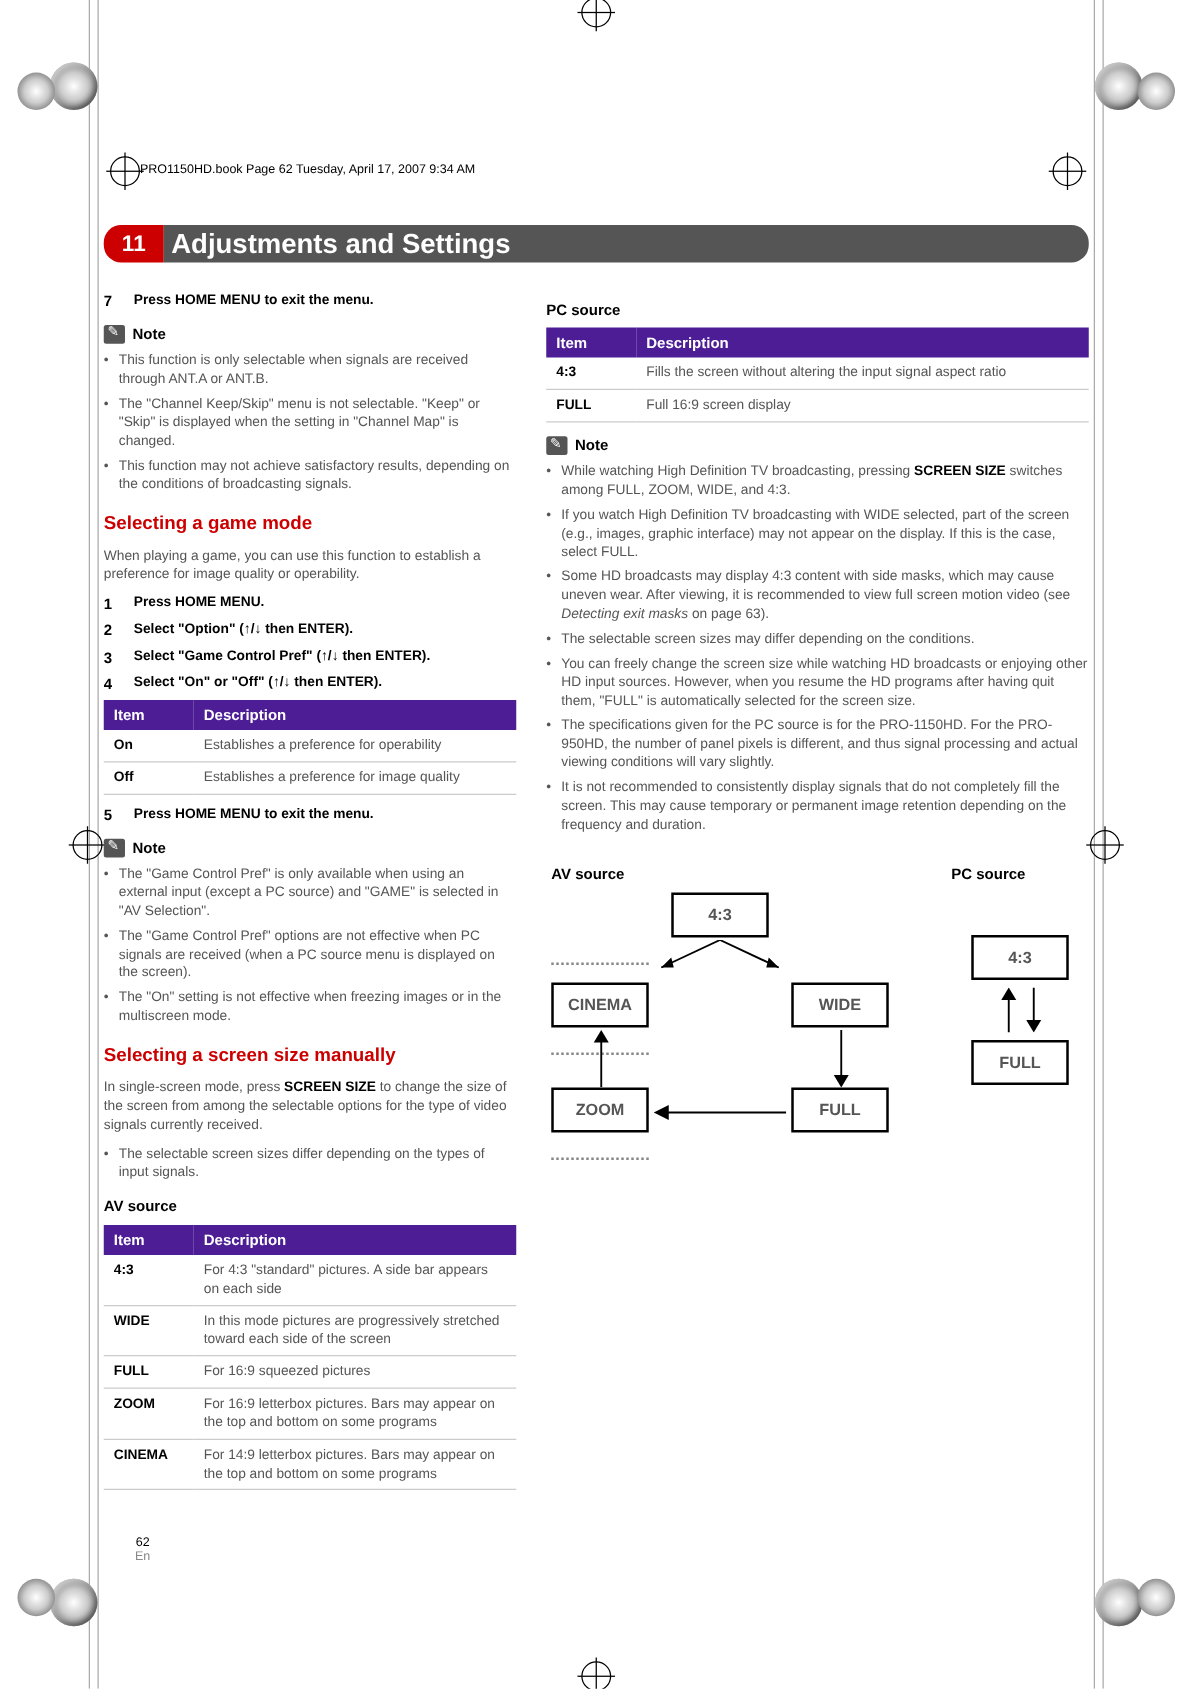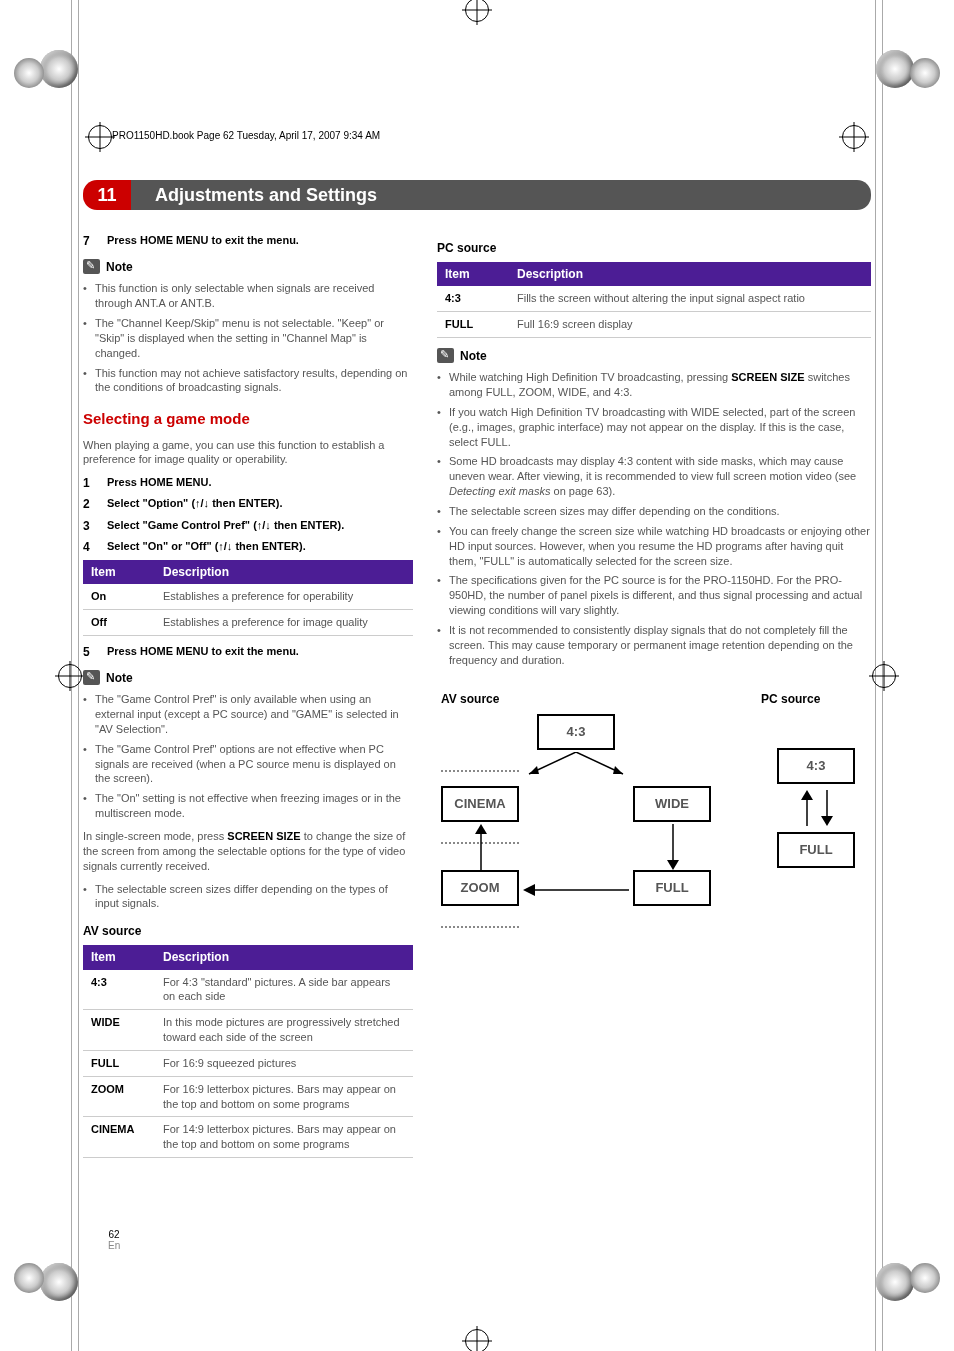--- a/index.html
+++ b/index.html
@@ -97,44 +97,44 @@
     margin-left: -10px;
   }
   .chapter-title-bar {
     flex: 1;
     height: 30px;
     background: #555;
     display: flex;
     align-items: center;
     border-top-right-radius: 14px;
     border-bottom-right-radius: 14px;
-    padding-left: 24px;
+    padding-left: 6px;
     color: #fff;
     font-weight: bold;
-    font-size: 18px;
+    font-size: 22px;
   }
 
   .columns {
     display: flex;
     gap: 24px;
   }
   .col {
     flex: 1;
     font-size: 11px;
     line-height: 1.35;
     color: #555;
   }
   .col b { color: #000; font-weight: bold; }
 
   .step { display: flex; gap: 10px; margin: 5px 0 5px 0; }
   .step-num { font-weight: bold; color: #000; width: 14px; flex-shrink: 0; font-size: 12px; }
   .step-text b { color: #000; }
 
   .note-header {
-    display: flex; align-items: flex-start; gap: 6px; margin: 10px 0 6px 0;
+    display: flex; align-items: flex-end; gap: 6px; margin: 10px 0 6px 0;
   }
   .note-icon {
     width: 17px; height: 15px; background: #555; border-radius: 2px;
     position: relative; display: inline-block;
   }
   .note-icon::before {
     content: "✎"; position: absolute; color: #fff; font-size: 11px;
     left: 3px; top: -1px;
   }
   .note-title { font-weight: bold; font-size: 12px; color: #000; }
@@ -311,20 +311,21 @@
       <div class="note-header">
         <span class="note-icon"></span>
         <span class="note-title">Note</span>
       </div>
       <ul class="bullets">
         <li>The "Game Control Pref" is only available when using an external input (except a PC source) and "GAME" is selected in "AV Selection".</li>
         <li>The "Game Control Pref" options are not effective when PC signals are received (when a PC source menu is displayed on the screen).</li>
         <li>The "On" setting is not effective when freezing images or in the multiscreen mode.</li>
       </ul>
 
+      <h3 class="section">Selecting a screen size manually</h3>
       <p class="intro">
         <span>In single-screen mode, press </span><b>SCREEN SIZE</b><span> to change the size of the screen from among the selectable options for the type of video signals currently received.</span>
       </p>
       <ul class="bullets">
         <li>The selectable screen sizes differ depending on the types of input signals.</li>
       </ul>
 
       <div class="subhead">AV source</div>
       <table class="desc">
         <thead>

